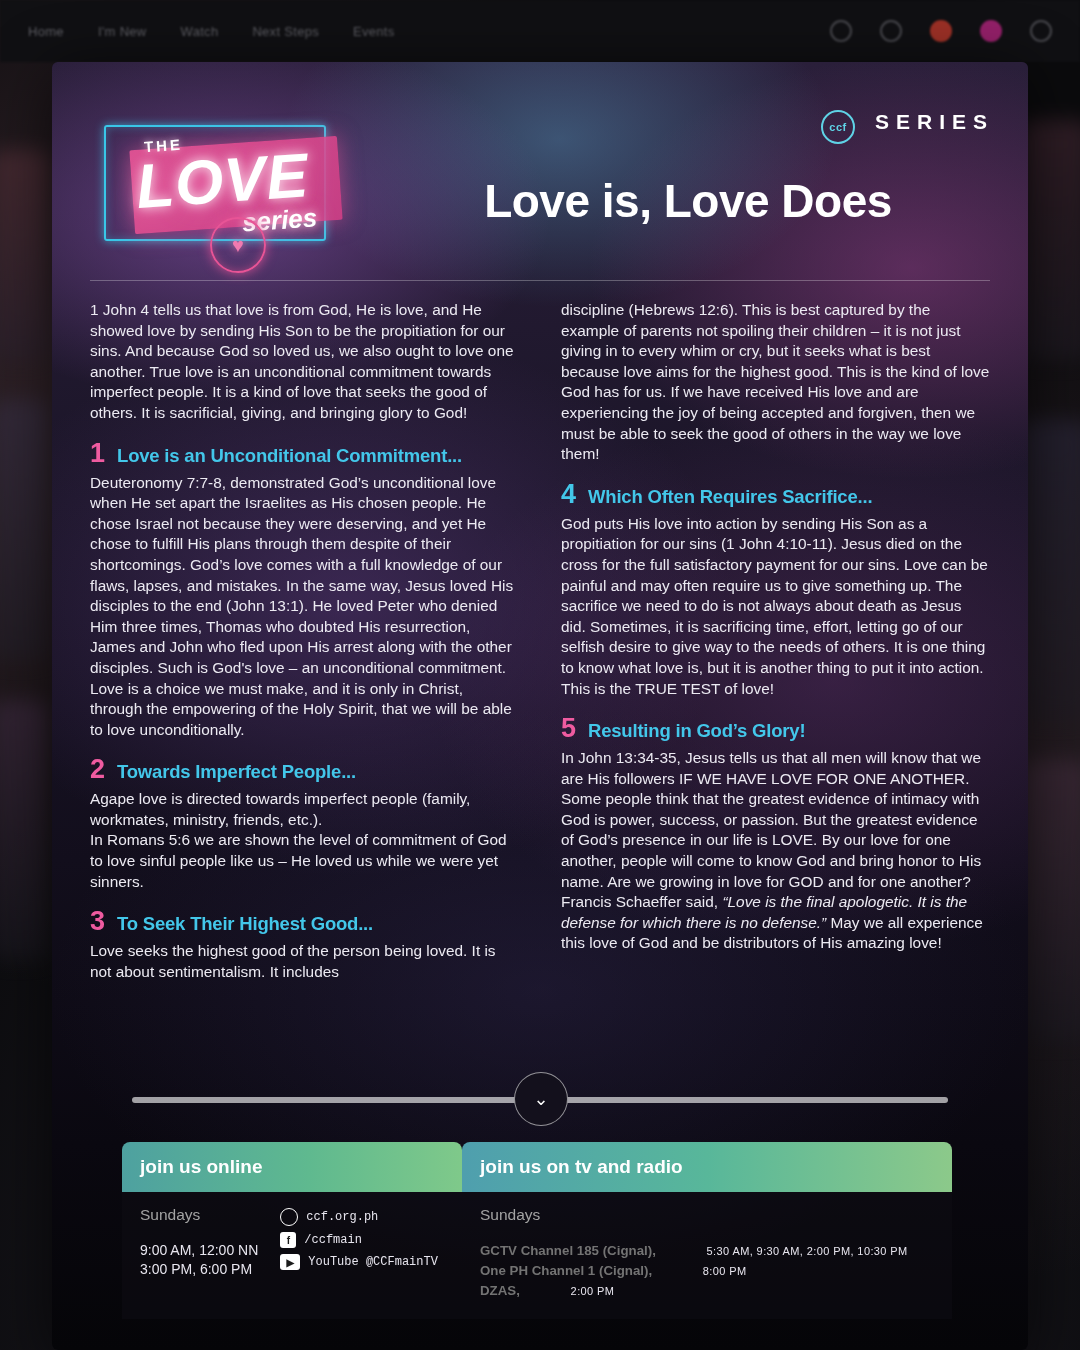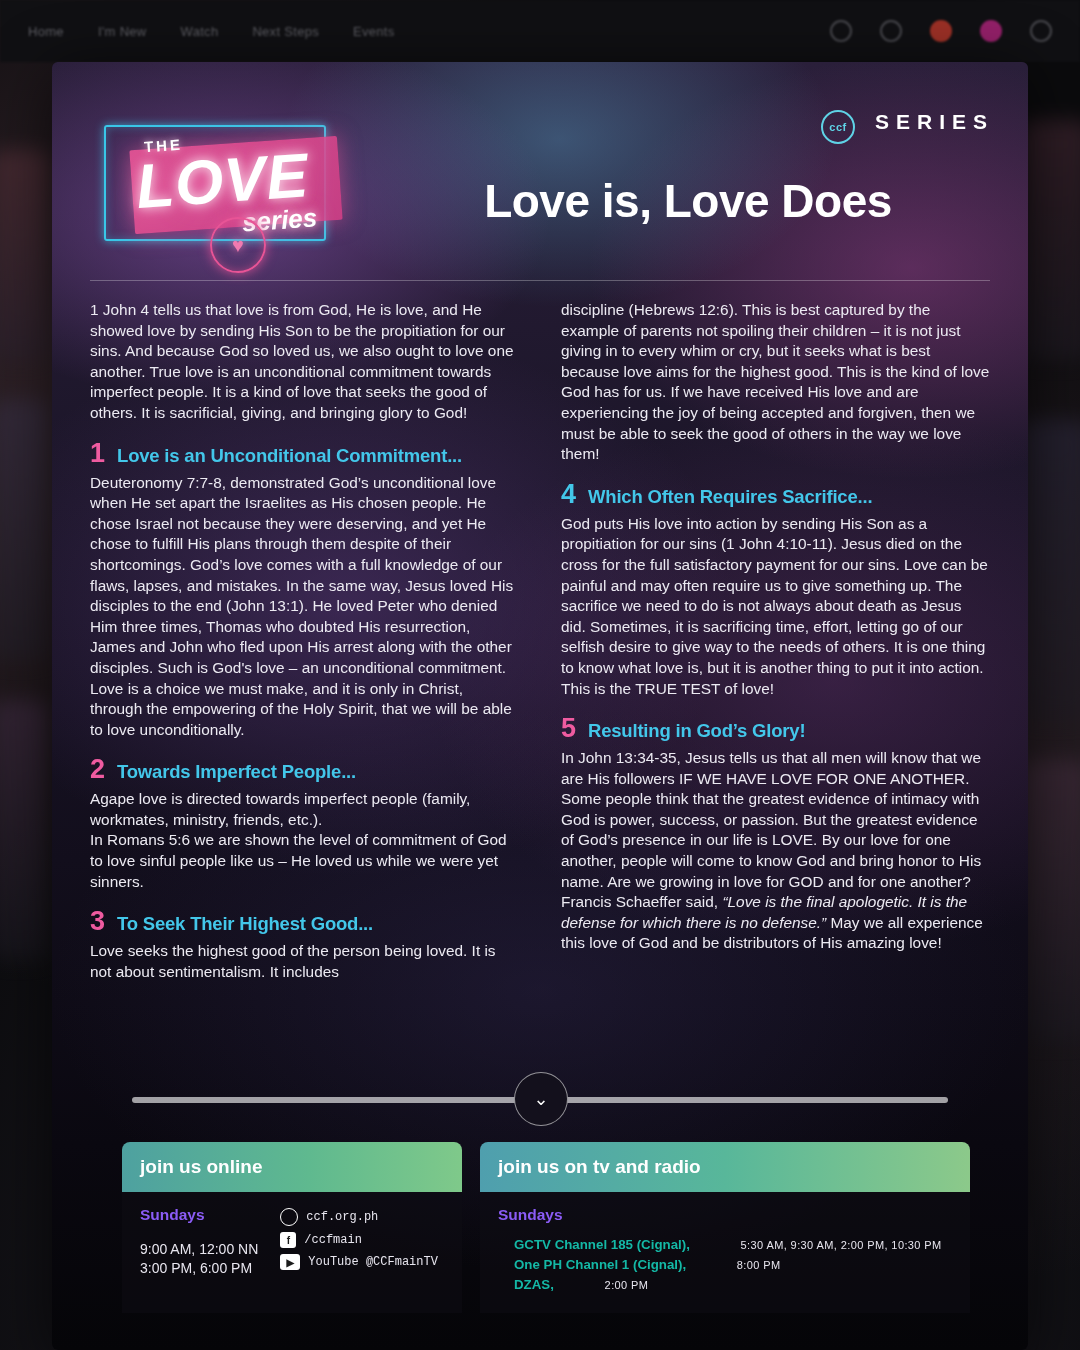--- a/index.html
+++ b/index.html
@@ -274,21 +274,20 @@
     color: #ffffff;
     font-size: 18px;
   }
 
   
   .cards {
     position: absolute;
     left: 70px; right: 24px;
     top: 1080px;
     display: flex;
-    gap: 18px;
   }
   .card {
     border-radius: 8px 8px 0 0;
     overflow: hidden;
     background: rgba(14,12,20,.55);
   }
   .card.left { width: 340px; }
   .card.right { width: 490px; }
   .card-head {
     height: 50px;
@@ -298,24 +297,24 @@
     color: #ffffff;
     font-size: 19px;
     font-weight: 700;
     background: linear-gradient(90deg, #4ea1a0, #5fb98f 55%, #7fc98a);
   }
   .card.right .card-head {
     background: linear-gradient(90deg, #4f9fae, #58b79a 50%, #8cc98a);
   }
   .card-body { padding: 14px 18px 18px 18px; }
   .sunday {
-    color: #8b5cf6;
-    font-weight: 700;
+    color: #a3a3a3;
+    font-weight: 400;
     font-size: 15.5px;
-    margin-bottom: 11px;
+    margin-bottom: 17px;
   }
   .times {
     color: #e8e6ef;
     font-size: 14px;
     line-height: 19px;
     margin-top: 16px;
   }
   .left-cols { display: flex; gap: 22px; }
   .socials { margin-top: 2px; }
   .social {
@@ -336,21 +335,21 @@
   }
   .sico.globe { border: 1.5px solid #ffffff; border-radius: 50%; background: transparent; }
   .sico.fb { background: #ffffff; color: #1b1b1b; font-weight: 700; }
   .sico.yt { background: #ffffff; color: #1b1b1b; font-weight: 700; width: 20px; border-radius: 3px; }
   .mono { font-family: "Liberation Mono", monospace; font-size: 12px; }
   .tv-line {
     color: #e8e6ef;
     font-size: 13.3px;
     line-height: 19px;
   }
-  .tv-line b { color: #14b8a6; margin-left: 16px; }
+  .tv-line b { color: #737373; }
   .sm { font-size: 11px; letter-spacing: .4px; padding-left: 47px; }
 </style>
 </head>
 <body>
 
 <div class="backdrop">
   <div class="backdrop-topbar">
     <span class="bnav">Home</span>
     <span class="bnav">I'm New</span>
     <span class="bnav">Watch</span>

